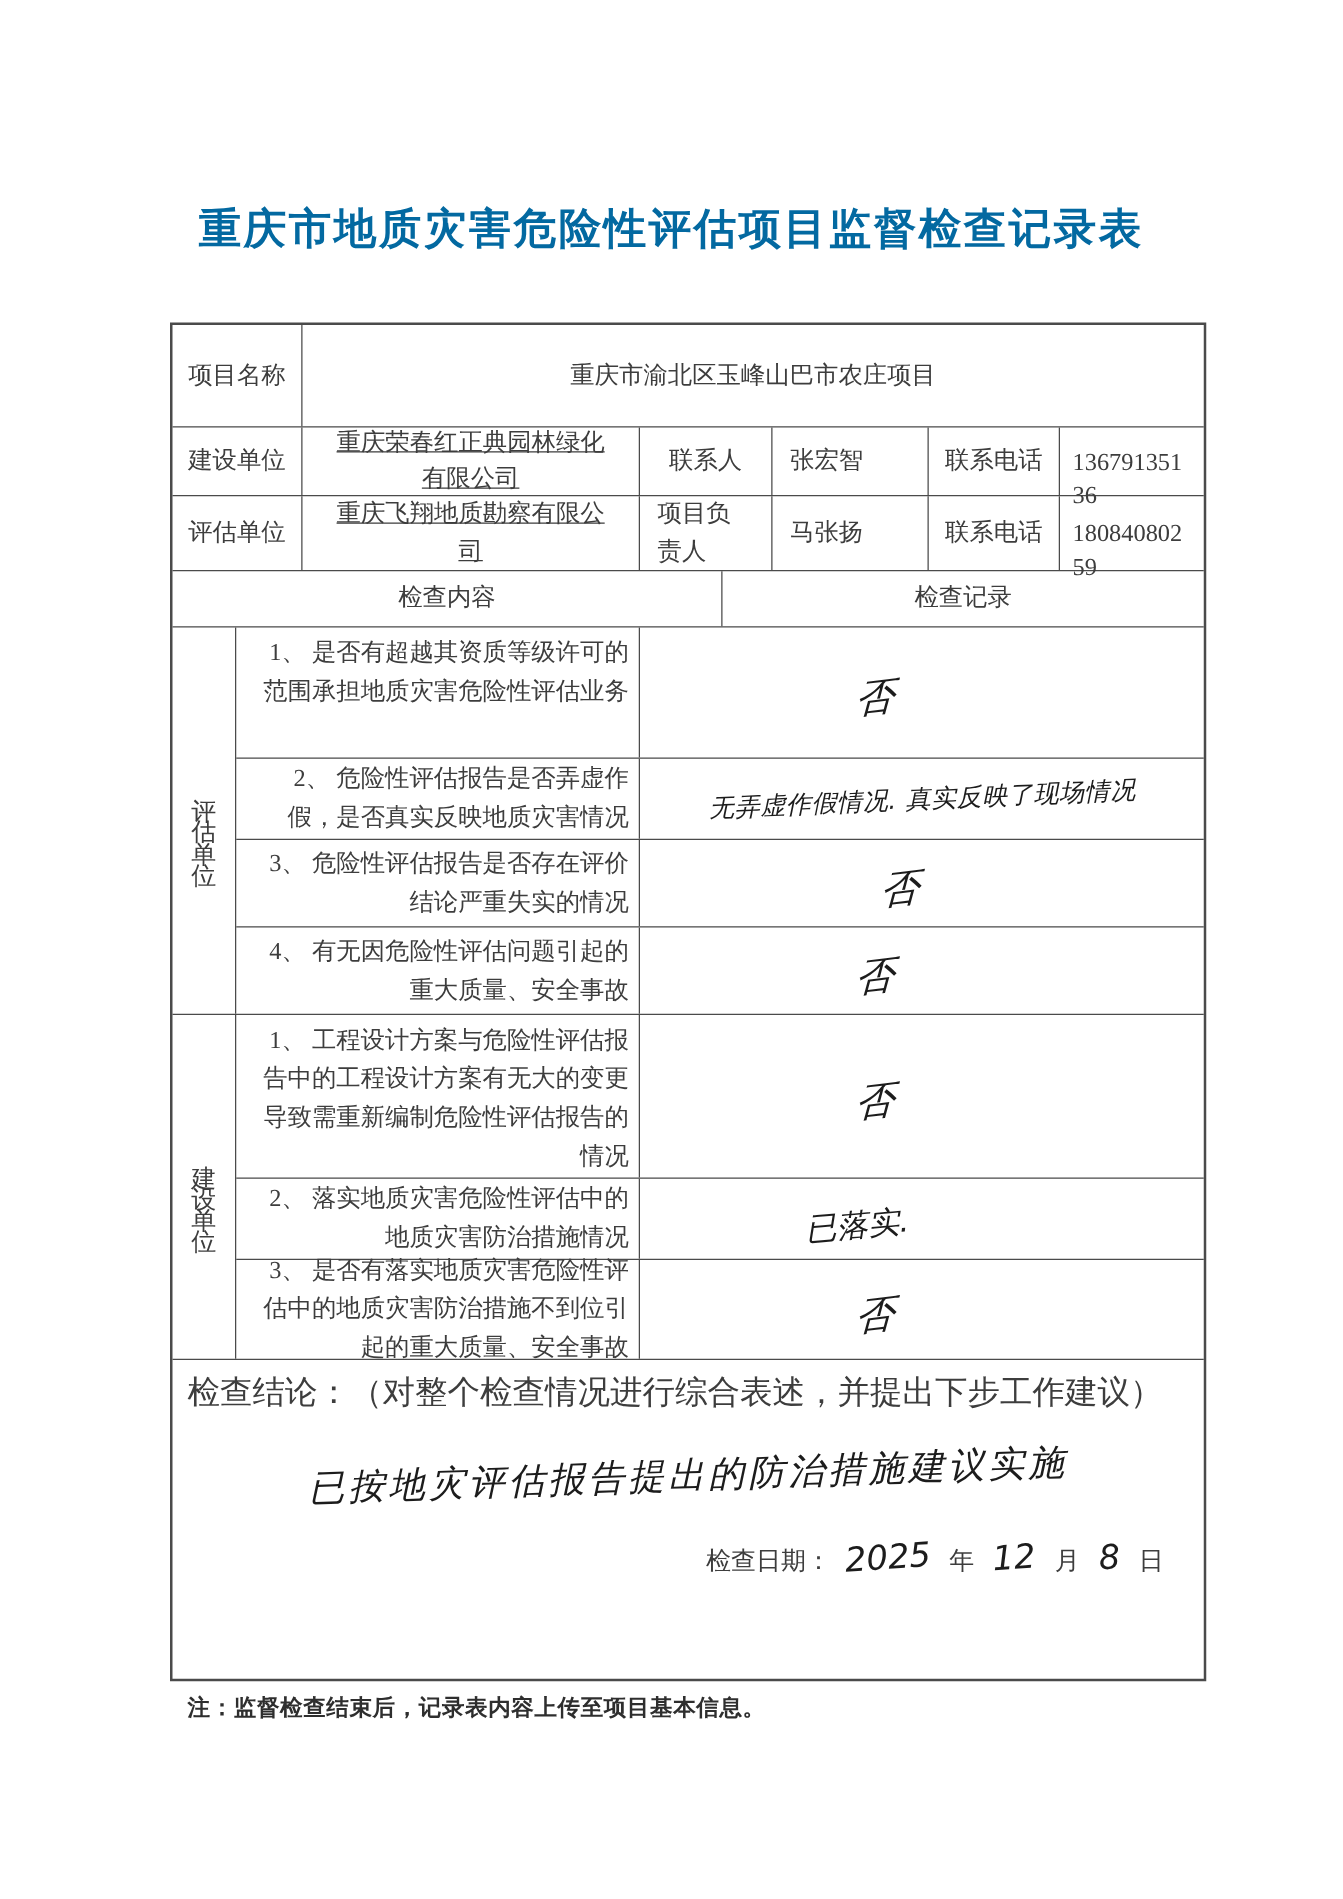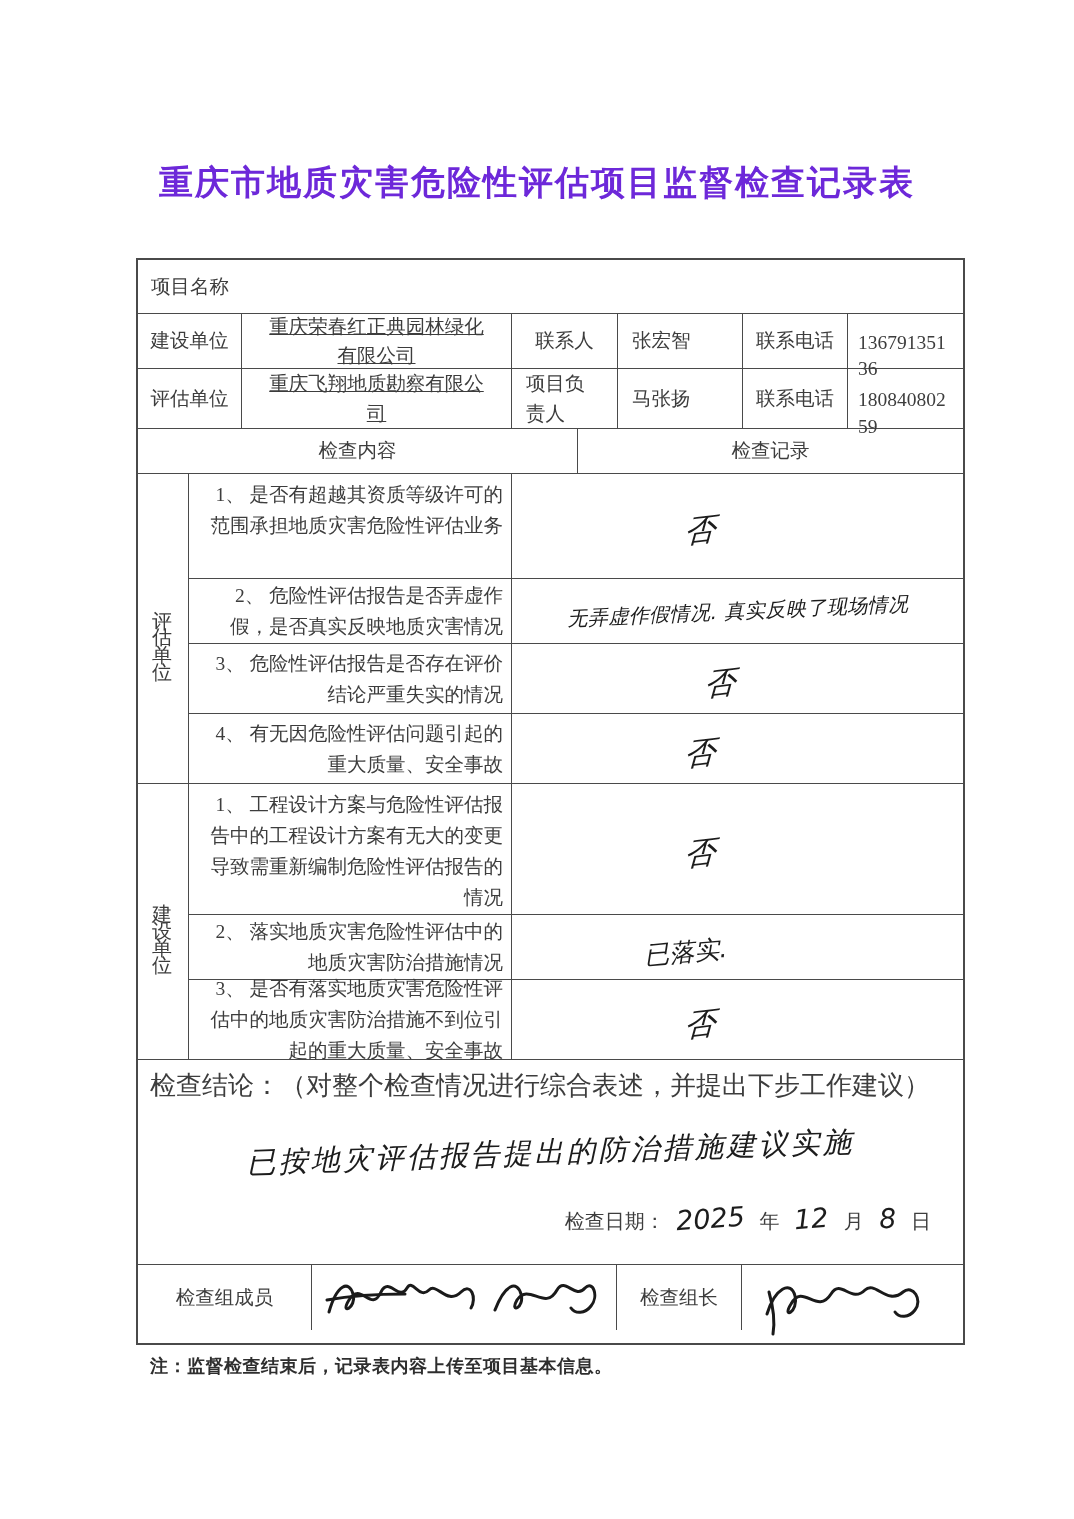--- a/index.html
+++ b/index.html
@@ -9,38 +9,38 @@
     background:#ffffff;
     font-family:"Liberation Serif","DejaVu Serif",serif;
     color:#3d3d3d;
     overflow:hidden;
   }
   .doc-title{
     position:absolute;left:0;top:160px;width:100%;
     text-align:center;
     font-family:"Liberation Sans","DejaVu Sans",sans-serif;
     font-size:34px;font-weight:bold;letter-spacing:2px;
-    color:#6d28d9;
+    color:#0369a1;
   }
   .form-table{
     position:absolute;left:136px;top:258px;width:829px;height:1087px;
     border:2px solid #4a4a4a;
     box-sizing:border-box;
     font-size:19.5px;
   }
   .row{display:flex;border-bottom:1px solid #4a4a4a;box-sizing:border-box;}
   .row:last-child{border-bottom:none;}
   .cell{
     box-sizing:border-box;border-right:1px solid #4a4a4a;
     display:flex;align-items:center;justify-content:center;
     text-align:center;line-height:1.5;
   }
   .cell:last-child{border-right:none;}
   
-  .r-project{height:54px;}
+  .r-project{height:82px;}
   .r-builder{height:55px;}
   .r-assessor{height:60px;}
   .r-colhead{height:45px;}
   .c-label{width:104px;flex:none;}
   .c-company{width:270px;flex:none;padding:0 25px;text-decoration:underline;}
   .c-contact-label{width:106px;flex:none;padding:0 20px;}
   .c-contact-label.pm{justify-content:flex-start;text-align:left;padding:0 20px 0 14px;}
   .c-contact{width:125px;flex:none;justify-content:flex-start;padding-left:14px;text-align:center;}
   .c-phone-label{width:105px;flex:none;}
   .c-phone{flex:1;justify-content:flex-start;align-items:center;padding-left:10px;text-align:left;word-break:break-all;line-height:1.35;margin-top:30px;}
@@ -101,20 +101,21 @@
 <body>
 
 <div class="page">
 
   <div class="doc-title">重庆市地质灾害危险性评估项目监督检查记录表</div>
 
   <div class="form-table">
 
     <div class="row r-project">
       <div class="cell c-label">项目名称</div>
+      <div class="cell c-wide">重庆市渝北区玉峰山巴市农庄项目</div>
     </div>
 
     <div class="row r-builder">
       <div class="cell c-label">建设单位</div>
       <div class="cell c-company">重庆荣春红正典园林绿化有限公司</div>
       <div class="cell c-contact-label">联系人</div>
       <div class="cell c-contact">张宏智</div>
       <div class="cell c-phone-label">联系电话</div>
       <div class="cell c-phone">
           <span>13679135136</span>
@@ -200,39 +201,18 @@
         <span>检查日期：</span>
         <span class="hw hw-digit">2025</span>
         <span class="suffix">年</span>
         <span class="hw hw-digit">12</span>
         <span class="suffix">月</span>
         <span class="hw hw-digit">8</span>
         <span class="suffix">日</span>
       </div>
     </div>
 
-    <div class="row r-footer">
-      <div class="cell c-members-label">检查组成员</div>
-      <div class="cell c-members-sign">
-        <svg class="sign-svg" width="290" height="56" viewBox="0 0 290 56">
-          <g fill="none" stroke="#1a1a1a" stroke-width="3" stroke-linecap="round" stroke-linejoin="round">
-            <path d="M10 42 C18 14 30 10 34 24 C38 38 20 46 30 30 C42 10 52 44 62 22 C70 6 80 32 88 18 C94 8 100 30 110 20 C118 12 128 36 142 22 C152 12 158 28 152 38"></path>
-            <path d="M8 30 C30 26 60 24 86 24"></path>
-            <path d="M176 40 C186 14 198 10 202 24 C206 38 190 44 198 30 C210 12 226 42 238 20 C246 6 256 30 266 18 C274 10 280 26 272 36 C266 44 256 44 252 38"></path>
-          </g>
-        </svg>
-      </div>
-      <div class="cell c-leader-label">检查组长</div>
-      <div class="cell c-leader-sign">
-        <svg class="sign-svg" width="200" height="70" viewBox="0 0 200 70" style="margin-top:14px;">
-          <g fill="none" stroke="#1a1a1a" stroke-width="3" stroke-linecap="round" stroke-linejoin="round">
-            <path d="M14 44 C22 18 38 10 42 26 C46 42 28 50 38 34 C50 12 64 46 78 24 C88 8 98 34 112 20 C122 10 134 36 150 22 C160 14 170 30 162 40 C156 48 146 48 142 42"></path>
-            <path d="M16 22 C20 36 22 52 20 64"></path>
-          </g>
-        </svg>
-      </div>
-    </div>
 
   </div>
 
   <div class="note">注：监督检查结束后，记录表内容上传至项目基本信息。</div>
 
 </div>
 
 </body></html>

